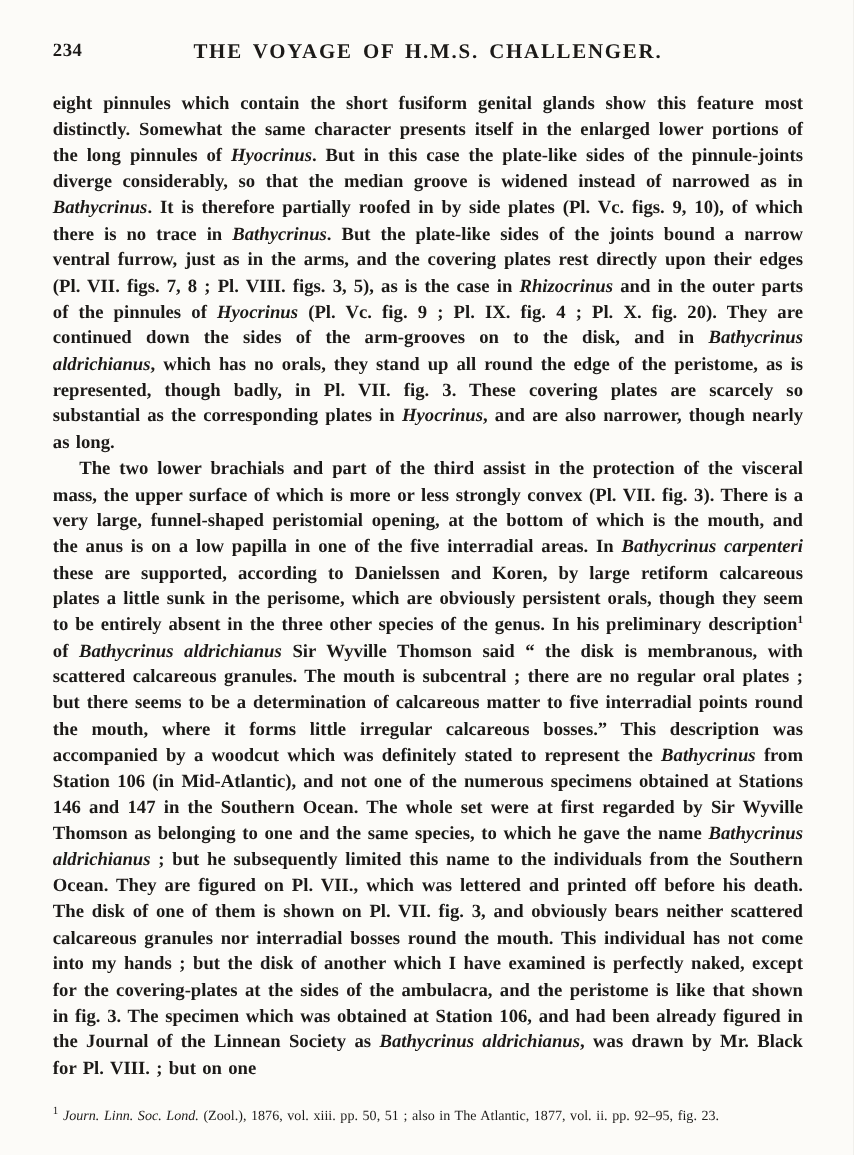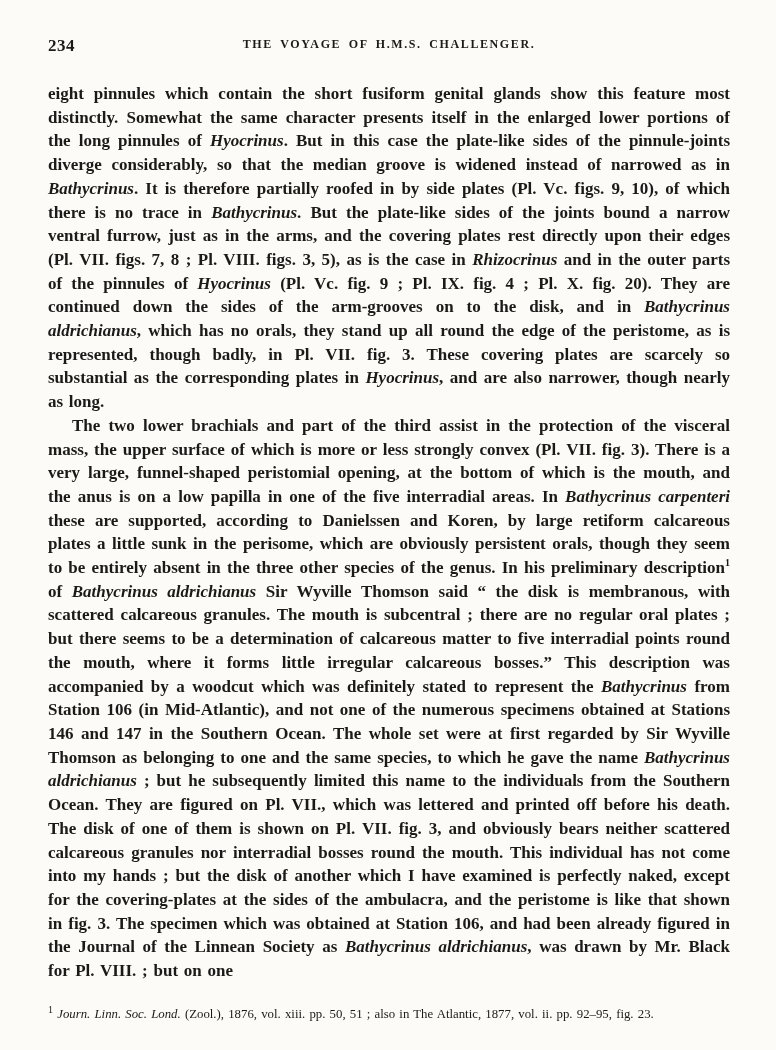--- a/index.html
+++ b/index.html
@@ -33,21 +33,21 @@
     font-size: 17px;
     font-weight: 700;
     letter-spacing: 0.5px;
   }
   .running-title {
     position: absolute;
     left: 0;
     right: 0;
     top: 1px;
     text-align: center;
-    font-size: 12px;
+    font-size: 19px;
     font-weight: 700;
     letter-spacing: 1.6px;
     word-spacing: 3px;
   }
   .body-text {
     flex: 1 1 auto;
     font-weight: bold;
   }
   .para {
     margin: 0;

